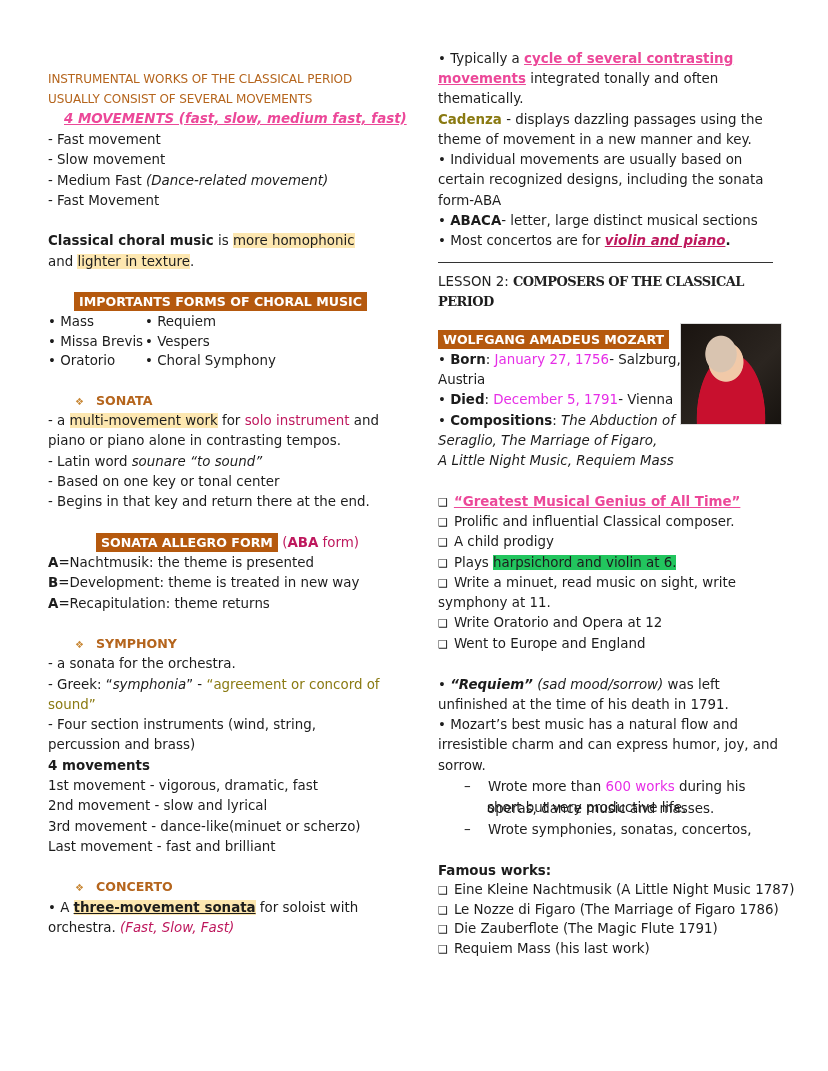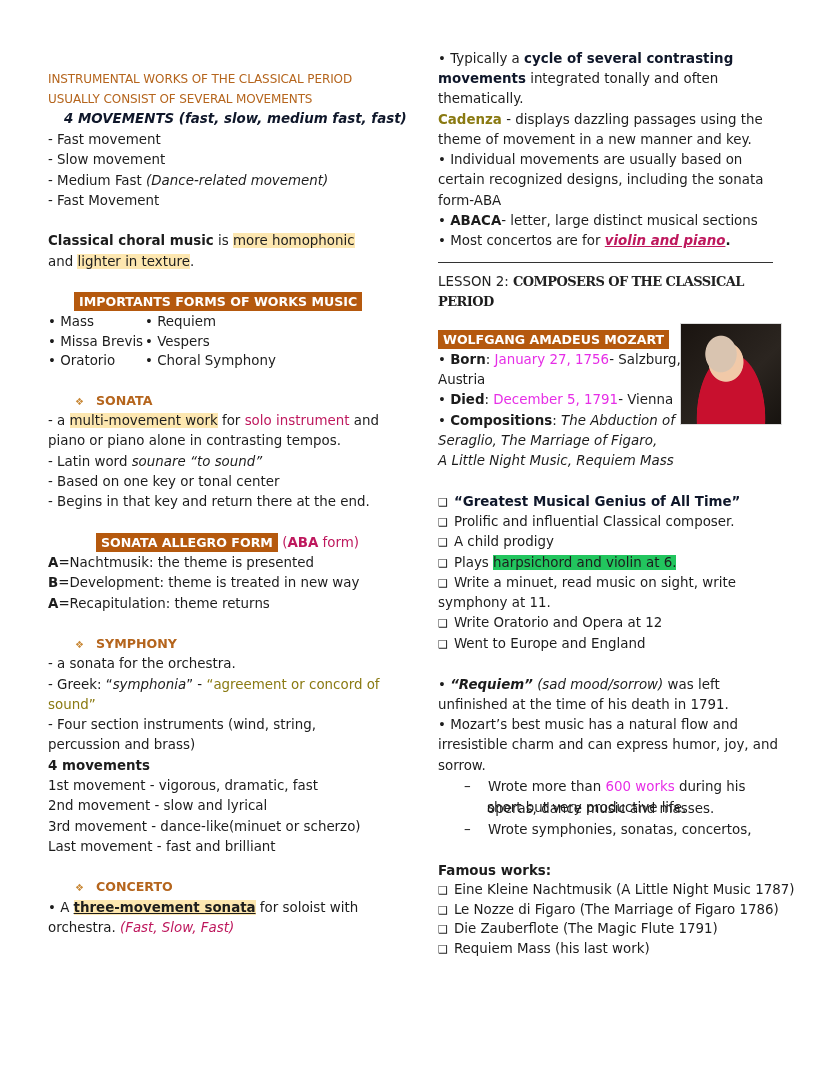--- a/index.html
+++ b/index.html
@@ -5,21 +5,21 @@
   html, body { margin:0; padding:0; background:#ffffff; }
   body { width:828px; height:1071px; position:relative; overflow:hidden;
          font-family:"DejaVu Sans", sans-serif; color:#1c1c1c; font-size:13.4px; }
   .col { position:absolute; top:0; }
   .left { left:48px; width:350px; }
   .right { left:438px; width:345px; }
   .line { position:absolute; white-space:nowrap; line-height:20px; height:20px; }
   .left .line { left:0; }
   .right .line { left:0; }
   .hdr { color:#b5651d; font-weight:normal; font-size:12px; letter-spacing:-0.1px; }
-  .darkred { color:#0f172a; }
+  .darkred { color:#ec4899;text-decoration:underline; }
   .red { color:#be185d; }
   .magenta { color:#e62ee6; }
   .olive { color:#8a7a12; }
   .b { font-weight:bold; }
   .i { font-style:italic; }
   .u { text-decoration:underline; }
   .hl { background:#fde7b0; }
   .hl2 { background:#22c55e; }
   .boxhdr { background:#b5590e; color:#ffffff; font-weight:bold; font-size:12.6px; padding:0 5px; display:inline-block; line-height:19px; }
   .diamond { color:#c98a3a; font-size:10px; margin-right:12px; }
@@ -45,21 +45,21 @@
   <div class="line hdr" style="top:89px">USUALLY CONSIST OF SEVERAL MOVEMENTS</div>
   <div class="line b i darkred" style="top:109px;left:16px">4 MOVEMENTS (fast, slow, medium fast, fast)</div>
   <div class="line" style="top:130px">- Fast movement</div>
   <div class="line" style="top:150px">- Slow movement</div>
   <div class="line" style="top:171px"><span>- Medium Fast </span><span class="i">(Dance-related movement)</span></div>
   <div class="line" style="top:191px">- Fast Movement</div>
 
   <div class="line" style="top:231px"><span class="b">Classical choral music</span><span> is </span><span class="hl">more homophonic</span></div>
   <div class="line" style="top:252px"><span>and </span><span class="hl">lighter in texture</span><span>.</span></div>
 
-  <div class="line" style="top:292px;left:26px"><span class="boxhdr">IMPORTANTS FORMS OF WORKS MUSIC</span></div>
+  <div class="line" style="top:292px;left:26px"><span class="boxhdr">IMPORTANTS FORMS OF CHORAL MUSIC</span></div>
   <div class="line" style="top:312px">• Mass</div>
   <div class="line" style="top:332px">• Missa Brevis</div>
   <div class="line" style="top:351px">• Oratorio</div>
   <div class="line" style="top:312px;left:97px">• Requiem</div>
   <div class="line" style="top:332px;left:97px">• Vespers</div>
   <div class="line" style="top:351px;left:97px">• Choral Symphony</div>
 
   <div class="line" style="top:391px;left:27px"><span class="diamond">❖</span><span class="sechdr">SONATA</span></div>
   <div class="line" style="top:411px"><span> - a </span><span class="hl">multi-movement work</span><span> for </span><span class="red">solo instrument</span><span> and</span></div>
   <div class="line" style="top:431px">piano or piano alone in contrasting tempos.</div>

